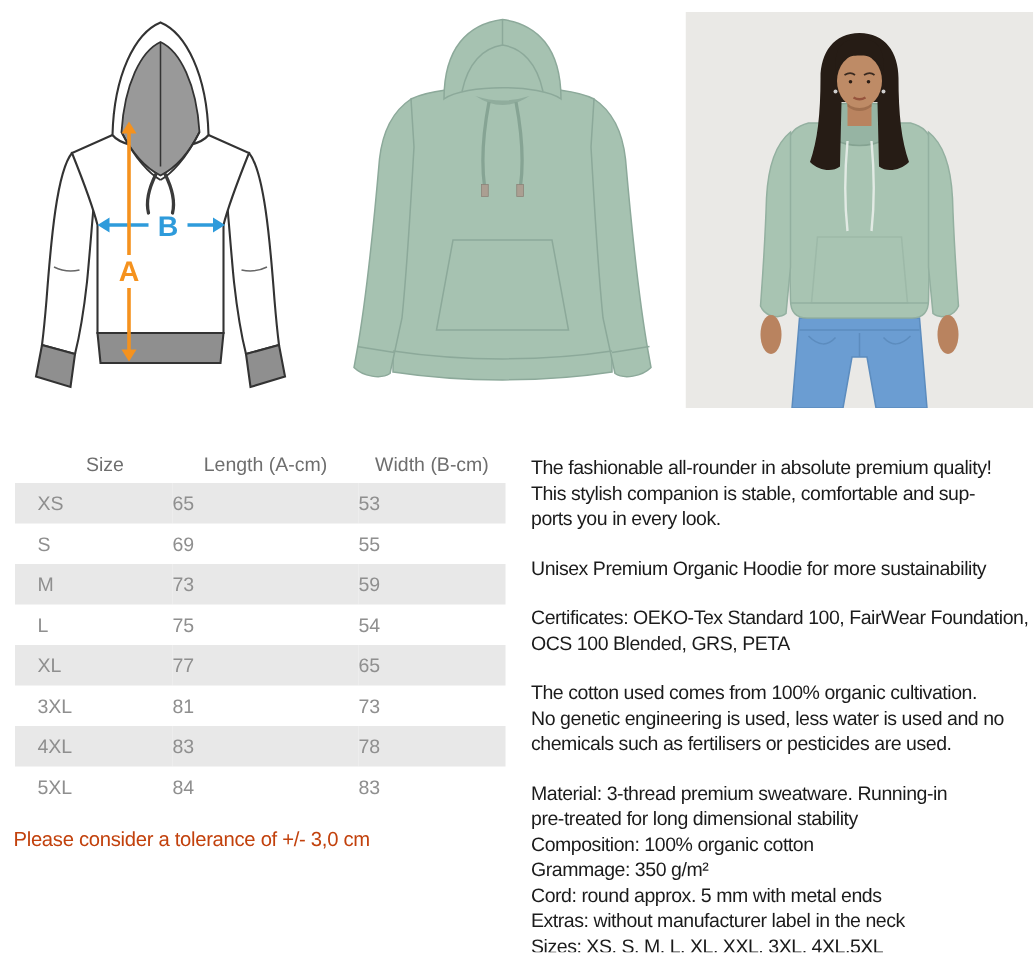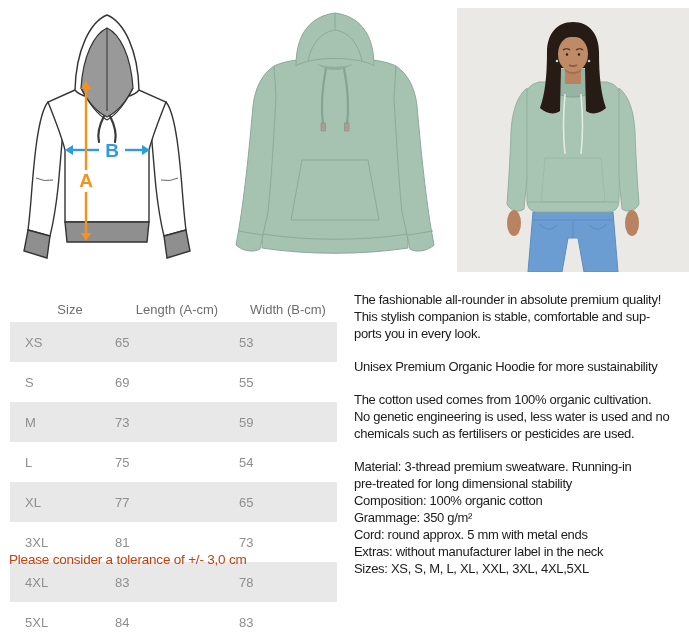--- a/index.html
+++ b/index.html
@@ -17,35 +17,35 @@
   
   .size-table {
     position:absolute; left:10px; top:297px; width:327px;
     border-collapse:collapse; table-layout:fixed;
     font-size:13px; color:#8f8f8f;
   }
   .size-table th {
     font-weight:normal; text-align:center; color:#6e6e6e;
     height:25px; padding:0; vertical-align:middle;
   }
-  .size-table td { height:40px; padding:0; vertical-align:middle; }
+  .size-table td { height:27px; padding:0; vertical-align:middle; }
   .size-table th:first-child, .size-table td:first-child { padding-left:15px; }
   .size-table tbody tr:nth-child(odd) { background:#e8e8e8; }
 
   .note {
     position:absolute; left:9px; top:552px;
     font-size:13.5px; color:#c2410c; letter-spacing:-0.2px;
   }
 
   
   .desc {
     position:absolute; left:354px; top:291px; width:336px;
     font-size:13px; line-height:17px; color:#1b1b1b; letter-spacing:-0.3px;
   }
-  .desc p { margin:0 0 16px 0; white-space:pre-line; }
+  .desc p { margin:12px 0 16px 0; white-space:pre-line; }
   .desc p:last-child { margin-bottom:0; }
 </style>
 </head>
 <body>
 
 <div class="page">
 
   <div class="img-diagram">
     <svg viewBox="0 0 175 255">
 
@@ -195,20 +195,22 @@
     </tbody>
   </table>
 
   <div class="note">Please consider a tolerance of +/- 3,0 cm</div>
 
   <div class="desc">
     <p>The fashionable all-rounder in absolute premium quality!
 This stylish companion is stable, comfortable and sup-
 ports you in every look.</p>
     <p>Unisex Premium Organic Hoodie for more sustainability</p>
+    <p>Certificates: OEKO-Tex Standard 100, FairWear Foundation,
+OCS 100 Blended, GRS, PETA</p>
     <p>The cotton used comes from 100% organic cultivation.
 No genetic engineering is used, less water is used and no
 chemicals such as fertilisers or pesticides are used.</p>
     <p>Material: 3-thread premium sweatware. Running-in
 pre-treated for long dimensional stability
 Composition: 100% organic cotton
 Grammage: 350 g/m²
 Cord: round approx. 5 mm with metal ends
 Extras: without manufacturer label in the neck
 Sizes: XS, S, M, L, XL, XXL, 3XL, 4XL,5XL</p>

